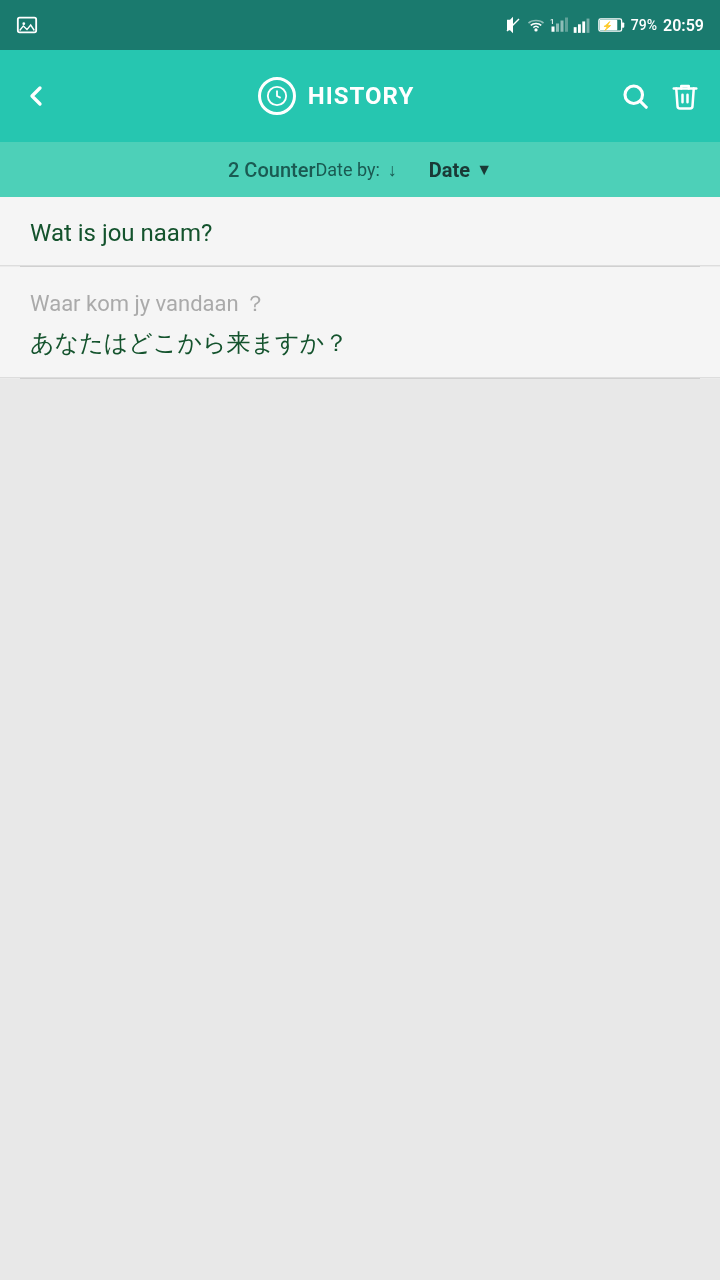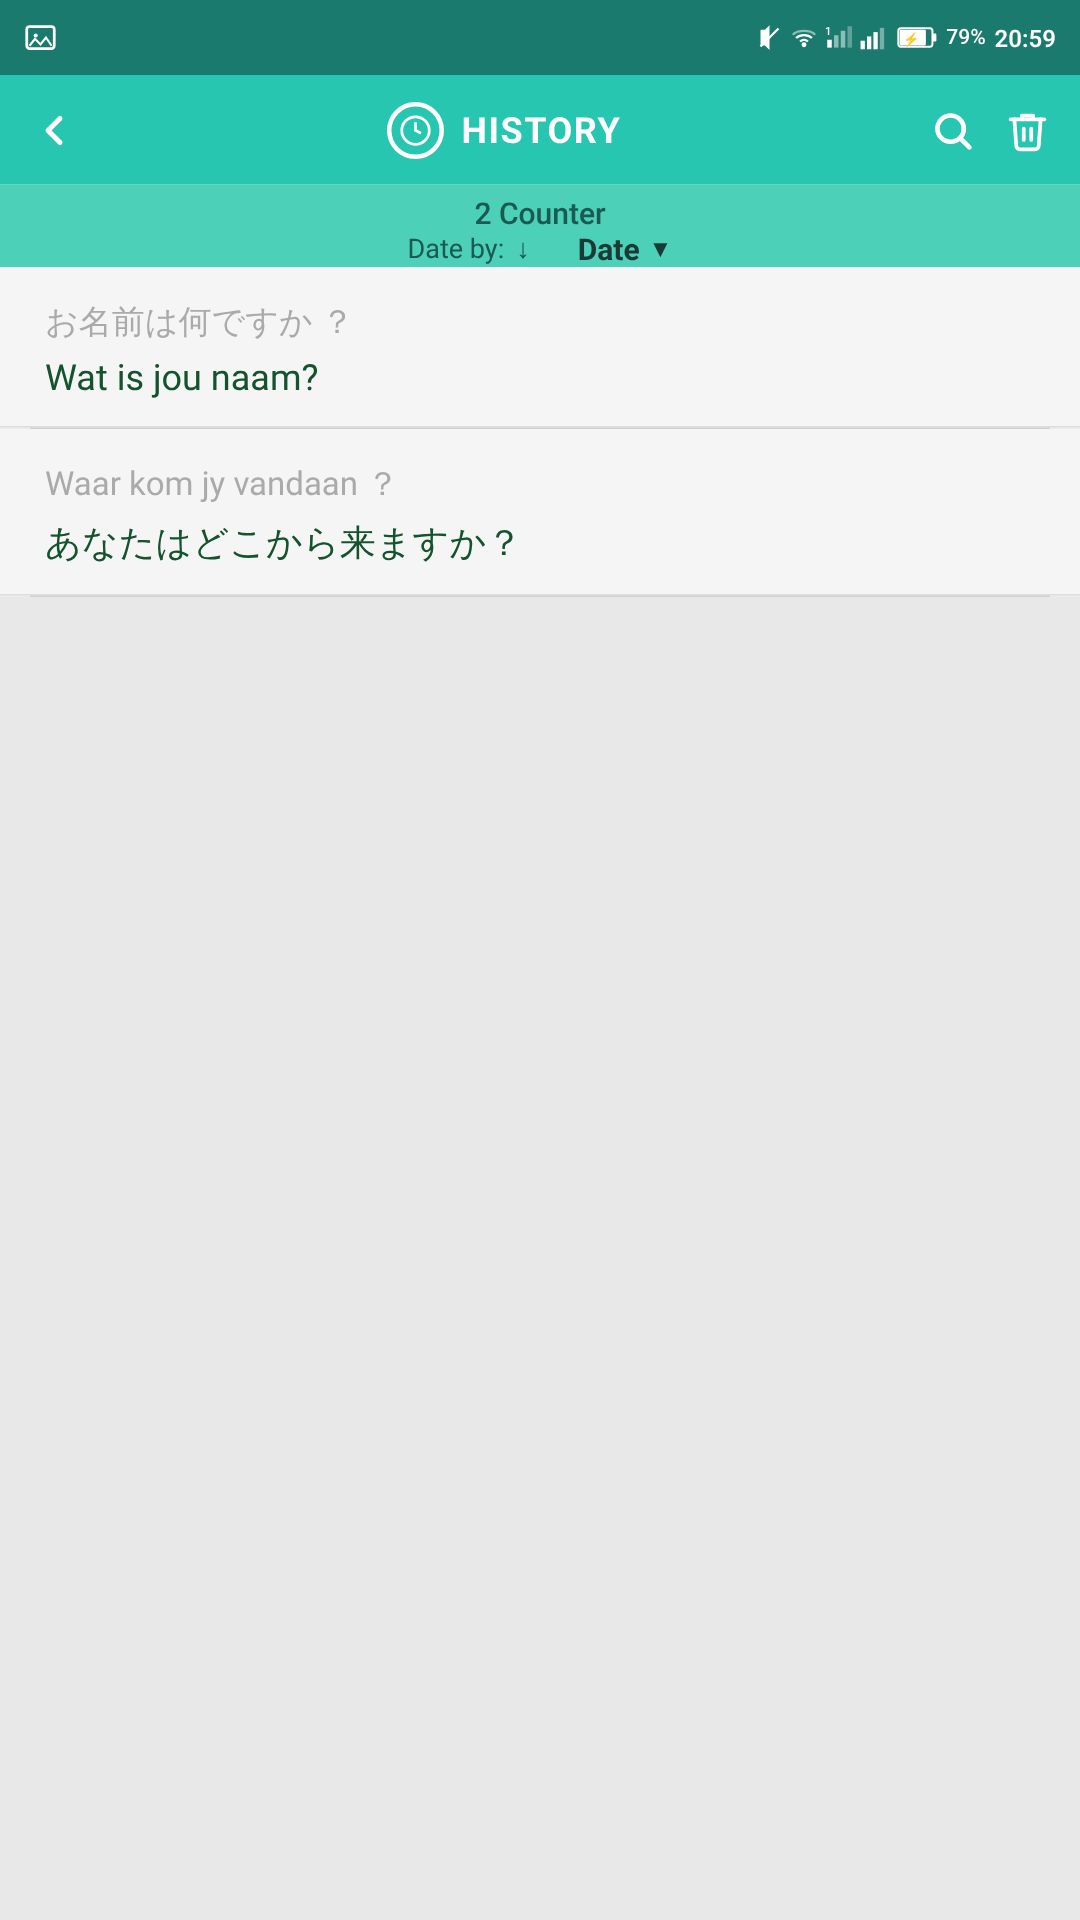--- a/index.html
+++ b/index.html
@@ -39,21 +39,21 @@
     }
     .status-icons {
       display: flex;
       align-items: center;
       gap: 5px;
     }
 
     
     .app-bar {
       background: #26c6b0;
-      height: 73px;
+      height: 92px;
       display: flex;
       align-items: center;
       justify-content: space-between;
       padding: 0 20px;
     }
     .app-bar-title {
       display: flex;
       align-items: center;
       gap: 12px;
     }
@@ -78,22 +78,21 @@
       justify-content: center;
     }
 
     
     .sort-bar {
       background: #4dd0b8;
       height: 55px;
       display: flex;
       align-items: center;
       padding: 0 20px;
-      justify-content: flex-end;
-      flex-direction: column;
+      justify-content: center;
     }
     .counter-text {
       color: #1a5a52;
       font-size: 20px;
       font-weight: 500;
     }
     .sort-controls {
       display: flex;
       align-items: center;
       gap: 8px;
@@ -256,21 +255,20 @@
     <div class="sort-dropdown">
       <span class="sort-value">Date</span>
       <span style="font-size:16px; color:#1a3a36;">▼</span>
     </div>
   </div>
 </div>
 
 <div class="history-list">
 
   <div class="history-item">
-    <div class="original-text">お名前は何ですか ？</div>
     <div class="translated-text">Wat is jou naam?</div>
   </div>
 
   <div class="divider"></div>
 
   <div class="history-item">
     <div class="original-text">Waar kom jy vandaan ？</div>
     <div class="translated-text">あなたはどこから来ますか？</div>
   </div>
 

